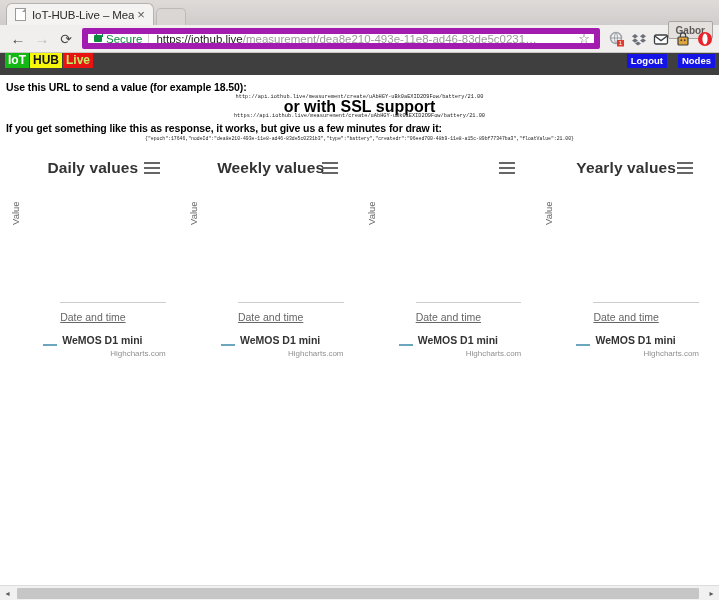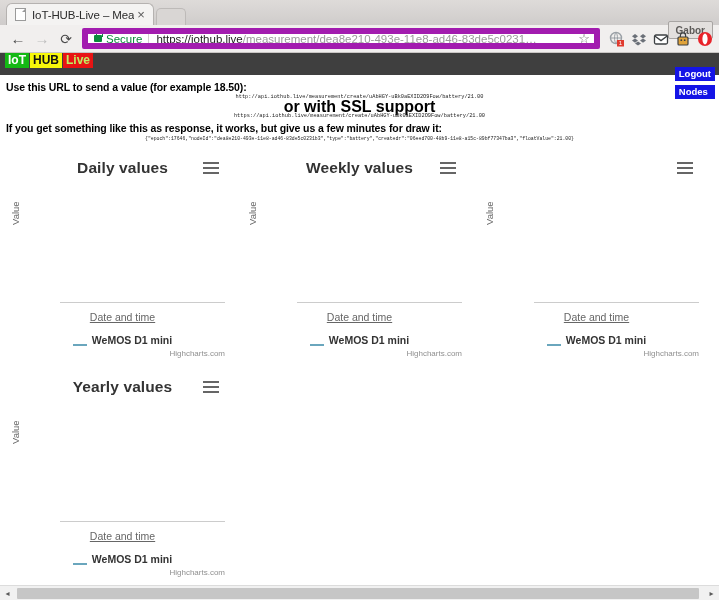--- a/index.html
+++ b/index.html
@@ -184,21 +184,21 @@
     font-size: 12px;
     font-weight: bold;
     padding: 1px 3px;
     line-height: 13px;
     font-family: "Liberation Sans", sans-serif;
   }
   .logo .l-iot  { background:#14b814; color:#ffffff; }
   .logo .l-hub  { background:#f7f70a; color:#111111; }
   .logo .l-live { background:#e81414; color:#bef264; }
 
-  .appbar-right { position:absolute; right:4px; top:14px; display:flex; gap:4px;flex-direction:column; }
+  .appbar-right { position:absolute; right:4px; top:1px; display:flex; gap:11px; }
   .appbar-right a {
     background:#1414e6;
     color:#ffffff;
     font-size:9.5px;
     font-weight:bold;
     padding:1px 4px;
     line-height:12px;
     text-decoration:none;
     display:inline-block;
   }
@@ -233,21 +233,21 @@
     text-align: center;
     font-family: "Liberation Mono", monospace;
     line-height: 8px;
     white-space: nowrap;
     margin-top: 1px;
   }
 
   
   .charts {
     display: grid;
-    grid-template-columns: 1fr 1fr 1fr;
+    grid-template-columns: 1fr 1fr 1fr 1fr;
     grid-template-rows: 219px 219px;
     margin-top: 6px;
   }
   .chart {
     position: relative;
     background: #ffffff;
     font-family: "Liberation Sans", sans-serif;
   }
   .chart-title {
     text-align: center;

